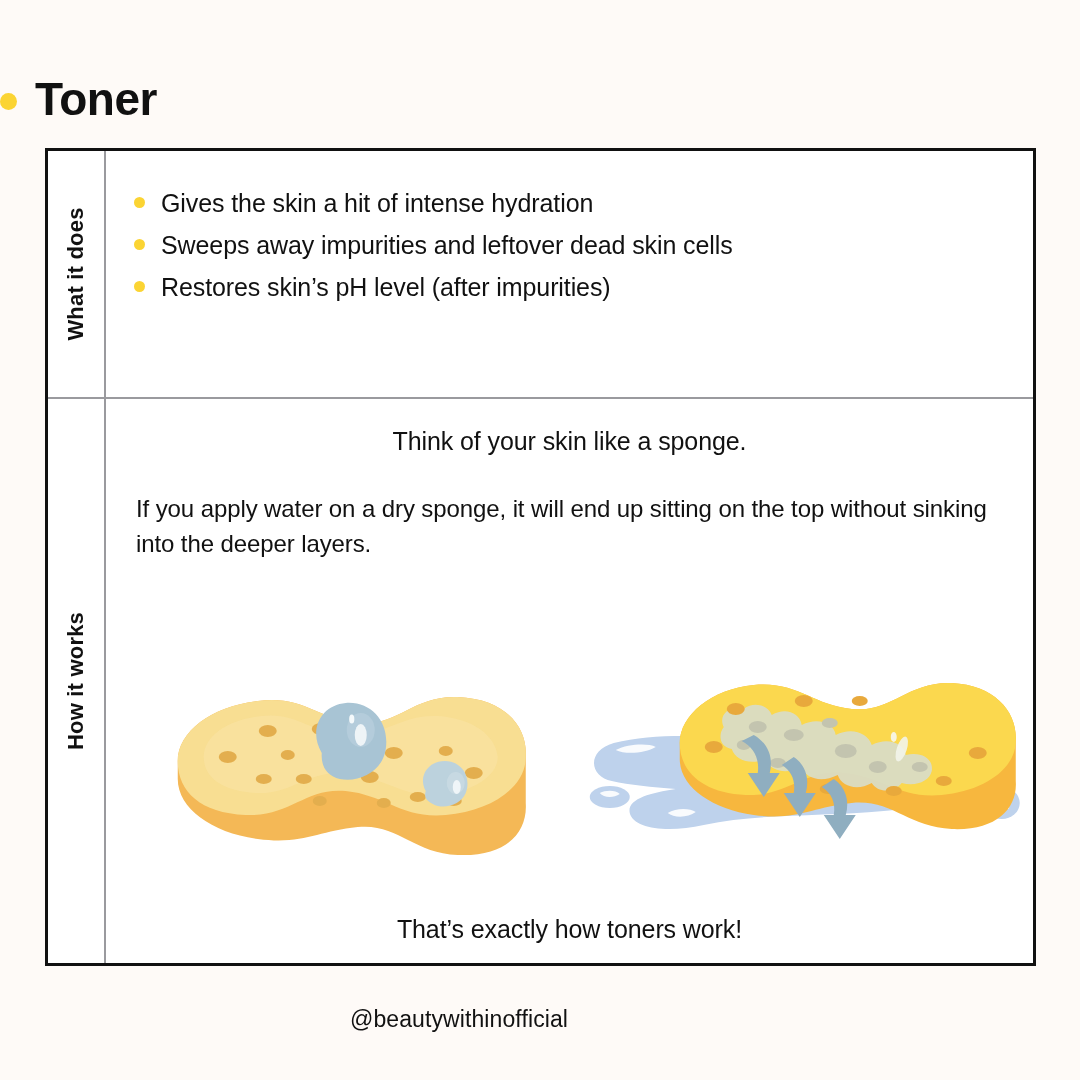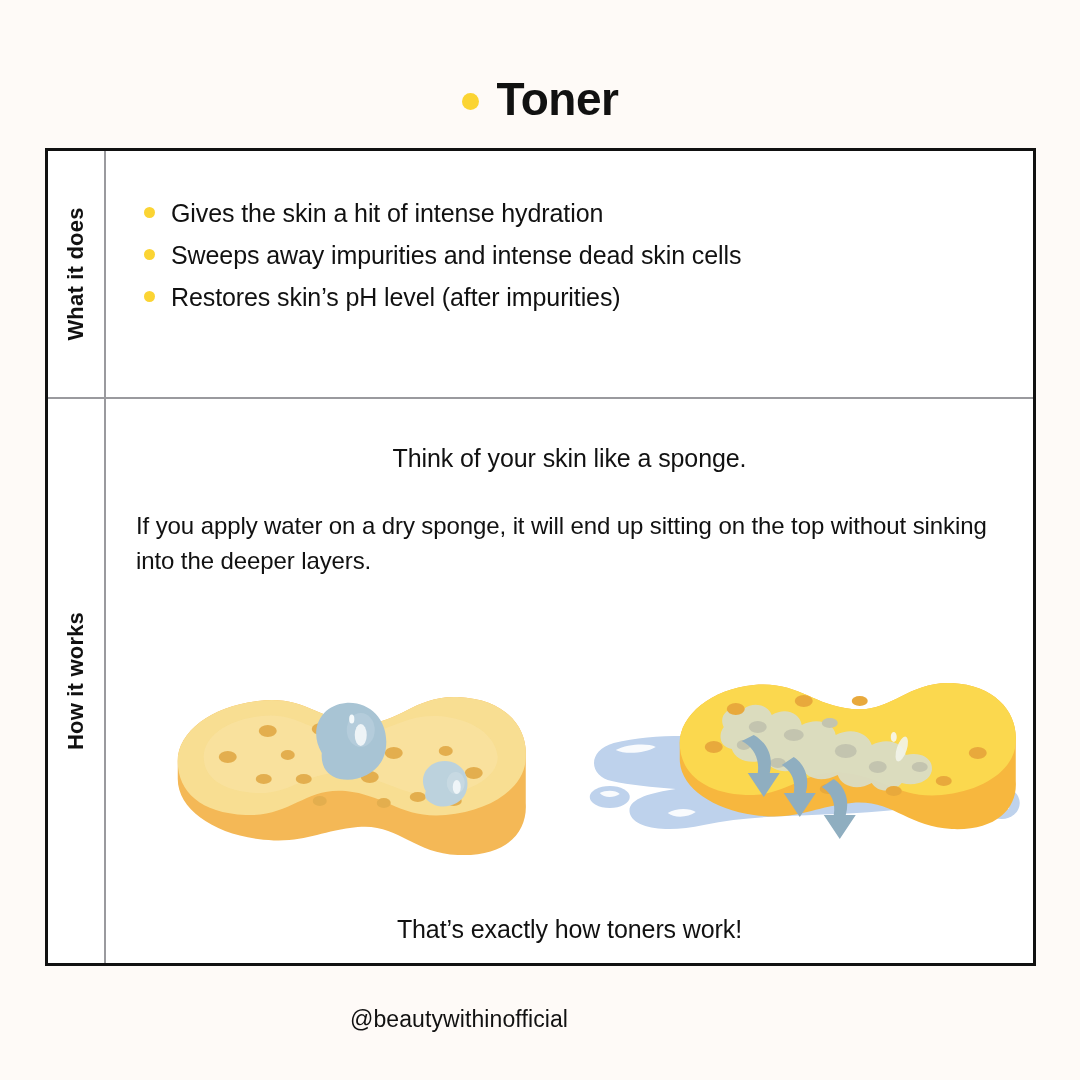--- a/index.html
+++ b/index.html
@@ -19,21 +19,21 @@
 
   
   .title-row {
     position: absolute;
     top: 68px;
     left: 0;
     width: 1080px;
     height: 62px;
     display: flex;
     align-items: center;
-    justify-content: center;
+    justify-content: flex-start;
     gap: 18px;
   }
   .title-dot {
     width: 17px;
     height: 17px;
     border-radius: 50%;
     background: #FBD433;
     flex: none;
     margin-top: 4px;
   }
@@ -87,21 +87,21 @@
     color: #111111;
   }
   .rowbody {
     flex: 1;
     position: relative;
     box-sizing: border-box;
   }
 
   
   .bullets {
-    margin: 10px;
+    margin: 0;
     padding: 34px 12px 0 28px;
     list-style: none;
   }
   .bullets li {
     display: flex;
     align-items: flex-start;
     gap: 16px;
     margin-bottom: 6px;
   }
   .bul-dot {
@@ -117,21 +117,21 @@
     line-height: 36px;
     color: #111111;
     letter-spacing: -0.1px;
   }
 
   
   .intro-line {
     text-align: center;
     font-size: 25px;
     line-height: 32px;
-    padding-top: 43px;
+    padding-top: 26px;
     color: #111111;
     letter-spacing: -0.1px;
   }
   .cols {
     display: flex;
     padding: 34px 30px 0 30px;
     gap: 24px;
   }
   .col {
     flex: 1;
@@ -203,21 +203,21 @@
       <span>What it does</span>
     </div>
     <div class="rowbody">
       <ul class="bullets">
         <li>
           <span class="bul-dot"></span>
           <span class="bul-text">Gives the skin a hit of intense hydration</span>
         </li>
         <li>
           <span class="bul-dot"></span>
-          <span class="bul-text">Sweeps away impurities and intense dead skin cells</span>
+          <span class="bul-text">Sweeps away impurities and leftover dead skin cells</span>
         </li>
         <li>
           <span class="bul-dot"></span>
           <span class="bul-text">Restores skin’s pH level (after impurities)</span>
         </li>
       </ul>
     </div>
   </div>
 
   <div class="row row-bottom">

